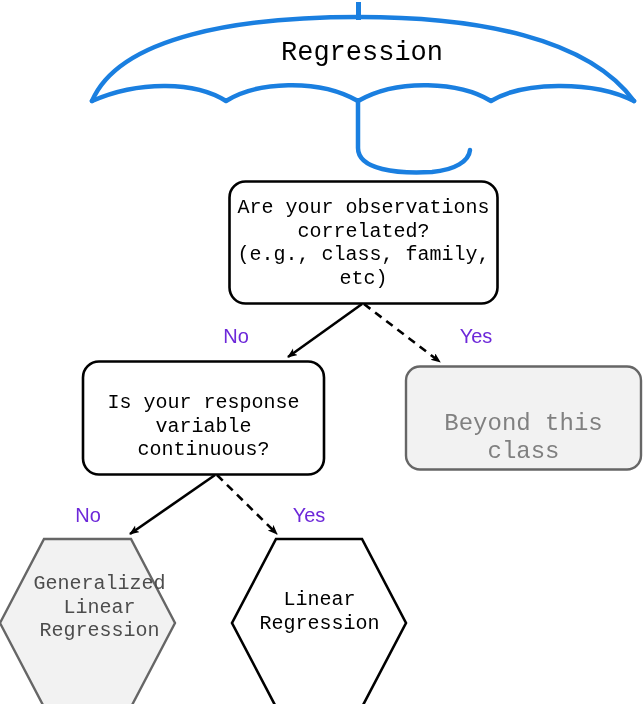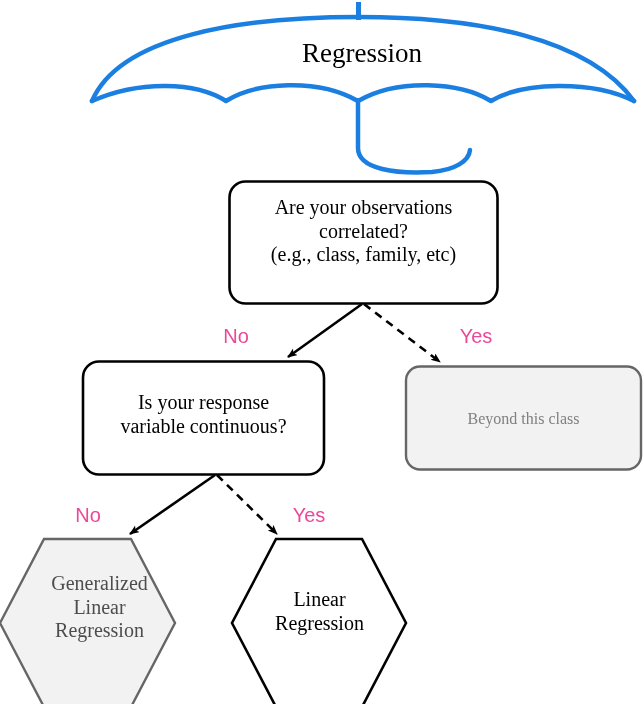--- a/index.html
+++ b/index.html
@@ -19,21 +19,21 @@
     position: absolute;
     left: 0;
     top: 0;
     width: 644px;
     height: 704px;
   }
   .node-label {
     position: absolute;
     text-align: center;
     line-height: 1.18;
-    font-family: Liberation Serif, serif;
+    font-family: Liberation Mono, monospace;
     white-space: pre-line;
     pointer-events: none;
   }
   #umbrella-title {
     left: 232px;
     top: 38px;
     width: 260px;
     font-size: 27px;
     color: #000000;
   }
@@ -48,41 +48,41 @@
     left: 84px;
     top: 391px;
     width: 239px;
     font-size: 20px;
     color: #000000;
   }
   #beyond-label {
     left: 407px;
     top: 410px;
     width: 233px;
-    font-size: 16px;
+    font-size: 24px;
     color: #808080;
   }
   #glm-label {
     left: 14px;
     top: 572px;
     width: 171px;
     font-size: 20px;
     color: #4d4d4d;
   }
   #lm-label {
     left: 234px;
     top: 588px;
     width: 171px;
     font-size: 20px;
     color: #000000;
   }
   .edge-label {
     position: absolute;
     font-size: 20px;
-    color: #ec4899;
+    color: #6d28d9;
     font-family: "Liberation Sans", sans-serif;
     text-align: center;
     pointer-events: none;
   }
   #edge-label-no-1 { left: 212px; top: 325px; width: 48px; }
   #edge-label-yes-1 { left: 450px; top: 325px; width: 52px; }
   #edge-label-no-2 { left: 64px; top: 504px; width: 48px; }
   #edge-label-yes-2 { left: 283px; top: 504px; width: 52px; }
 </style>
 </head>

